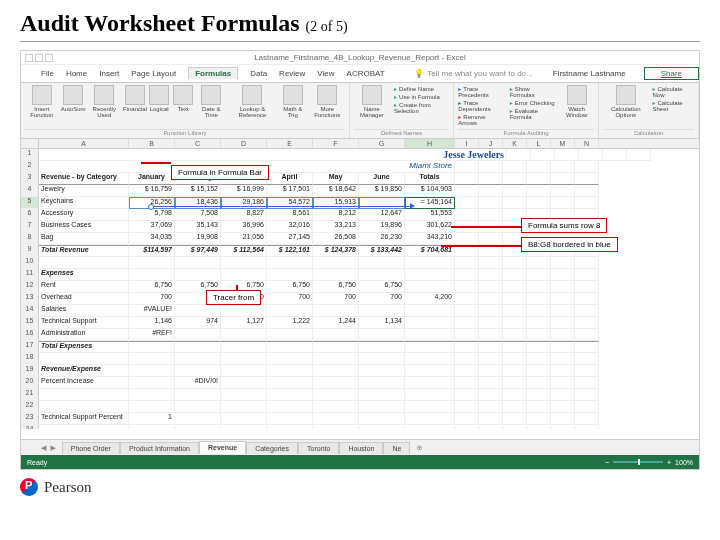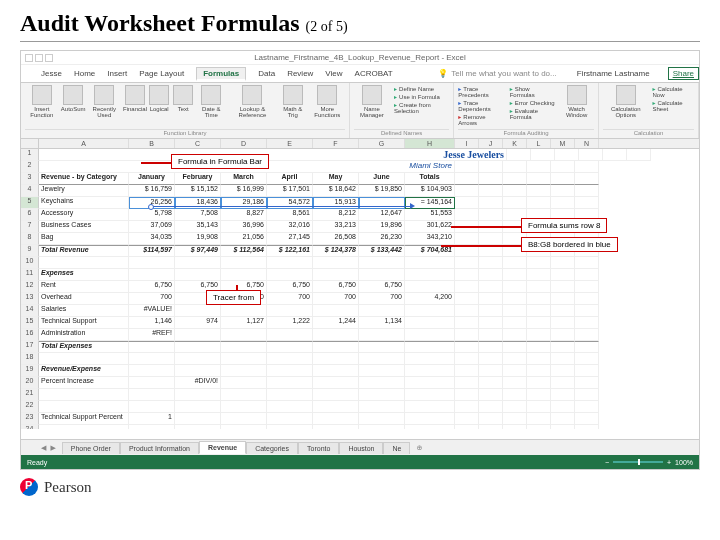--- a/index.html
+++ b/index.html
@@ -10,21 +10,21 @@
   .excel { border: 1px solid #ccc; background:#fff; position: relative; width: 100%; height: 420px; overflow:hidden; }
   .titlebar { display:flex; align-items:center; justify-content:center; background:#fff; height:14px; font-size:8px; color:#666; position:relative; border-bottom:1px solid #eee;}
   .titlebar .left { position:absolute; left:4px; display:flex; gap:2px;}
   .qa-icon { width:8px;height:8px;background:#fff;border:1px solid #ccc;}
   .tabs { display:flex; align-items:center; background:#fff; border-bottom:1px solid #ccc; height:18px; font-size:8px; color:#444; padding-left:20px; gap:12px;}
   .tabs .tab { cursor:pointer; }
   .tabs .tab.active { background:#f0f0f0; border:1px solid #ccc; border-bottom:2px solid #fff; padding:1px 6px; margin-bottom:-1px; color:#217346; font-weight:bold;}
   .tabs .tellme { margin-left:auto; margin-right:8px; color:#888; display:flex; align-items:center; gap:3px;}
   .tabs .tellme::before{content:"💡"; font-size:8px;}
   .tabs .user { margin-right:6px;}
-  .tabs .share { background:#fff; border:1px solid #217346; color:#217346; padding:1px 4px;text-decoration:underline;}
+  .tabs .share { background:#fff; border:1px solid #217346; color:#217346; padding:1px 16px;text-decoration:underline;}
   .ribbon { display:flex; background:#f3f3f3; border-bottom:1px solid #ccc; height:56px; font-size:7px; color:#444;}
   .rgroup { border-right:1px solid #ddd; padding:2px 4px; display:flex; flex-direction:column; justify-content:space-between; align-items:center;}
   .rgroup .items { display:flex; gap:4px; align-items:flex-start;}
   .ritem { display:flex; flex-direction:column; align-items:center; gap:1px; min-width:20px;}
   .ricon { width:14px; height:14px; background:#e0e0e0; border:1px solid #bbb;}
   .ricon.big { width:20px; height:20px;}
   .rlabel { font-size:6px; text-align:center; line-height:1;}
   .rgroup-title { font-size:6px; color:#888; text-align:center; border-top:1px solid #ddd; width:100%; margin-top:2px;}
   .rcol { display:flex; flex-direction:column; gap:1px; font-size:6px; text-align:left;}
   .rcol .line::before { content:"▸"; color:#3a7; margin-right:2px;}
@@ -91,21 +91,21 @@
     <div class="titlebar">
       <div class="left">
         <div class="qa-icon"></div>
         <div class="qa-icon"></div>
         <div class="qa-icon"></div>
       </div>
       <span>Lastname_Firstname_4B_Lookup_Revenue_Report - Excel</span>
     </div>
 
     <div class="tabs">
-      <span class="tab">Jesse</span>
+      <span class="tab">File</span>
       <span class="tab">Home</span>
       <span class="tab">Insert</span>
       <span class="tab">Page Layout</span>
       <span class="tab active">Formulas</span>
       <span class="tab">Data</span>
       <span class="tab">Review</span>
       <span class="tab">View</span>
       <span class="tab">ACROBAT</span>
       <span class="tellme">Tell me what you want to do...</span>
       <span class="user">Firstname Lastname</span>
@@ -200,21 +200,21 @@
           <div class="rcol">
             <span class="line">Calculate Now</span>
             <span class="line">Calculate Sheet</span>
           </div>
         </div>
         <div class="rgroup-title">Calculation</div>
       </div>
     </div>
 
 
-    <div class="callout" style="top:103px; left:150px;">Formula in Formula Bar</div>
+    <div class="callout" style="top:114px; left:150px;">Formula in Formula Bar</div>
     <div class="callout-line" style="top:111px; left:120px; width:30px; height:1.5px;"></div>
 
     <div class="callout" style="top:167px; left:500px;">Formula sums row 8</div>
     <div class="callout-line" style="top:175px; left:430px; width:70px; height:1.5px;"></div>
 
     <div class="callout" style="top:186px; left:500px;">B8:G8 bordered in blue</div>
     <div class="callout-line" style="top:194px; left:420px; width:80px; height:1.5px;"></div>
 
     <div class="callout" style="top:239px; left:185px;">Tracer from</div>
     <div class="callout-line" style="top:234px; left:215px; width:1.5px; height:6px;"></div>

